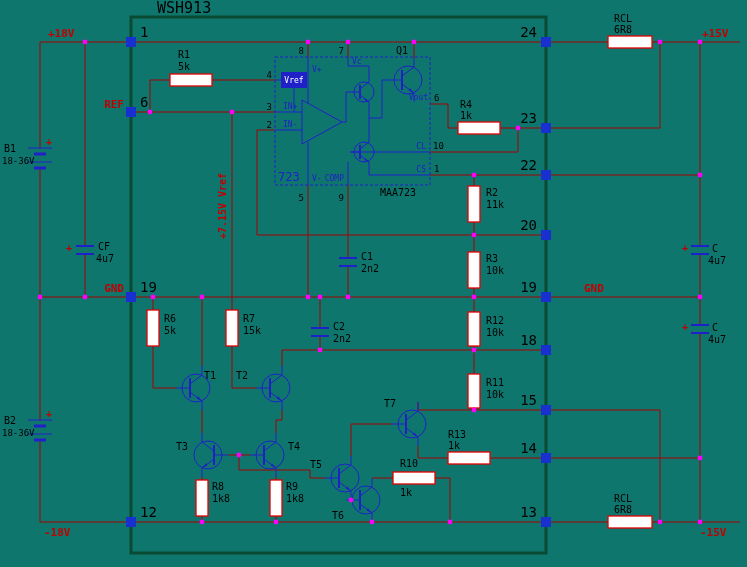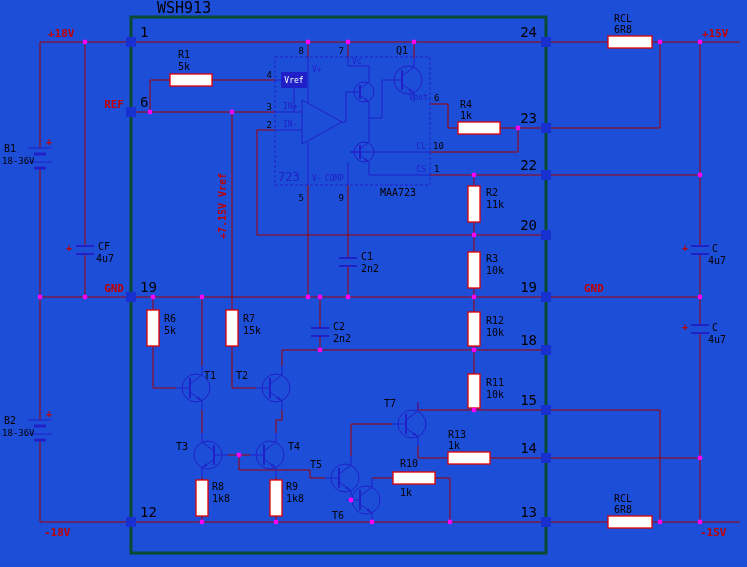--- a/index.html
+++ b/index.html
@@ -1,16 +1,16 @@
 <!DOCTYPE html>
 <html><head>
 <meta charset="utf-8">
 <style>
   html,body{margin:0;padding:0;background:#fff}
-  #stage{width:747px;height:567px;position:relative;background:#1d4ed8}
+  #stage{width:747px;height:567px;position:relative;background:#0f766e}
   svg{font-family:"DejaVu Sans Mono",monospace}
   .w{stroke:#A40000;fill:none;stroke-width:1}
   .bl{stroke:#2020C8;fill:none;stroke-width:1}
   .cap{stroke:#2020C8;fill:none;stroke-width:2}
   .batL{stroke:#2020C8;stroke-width:1}
   .batS{stroke:#2020C8;stroke-width:3}
   .rz{stroke:#E00000;fill:#fff;stroke-width:1.3}
   .pin{fill:#1830D0}
   .dot{fill:#FF00FF}
   .mod{stroke:#0A4A32;fill:none;stroke-width:3}

